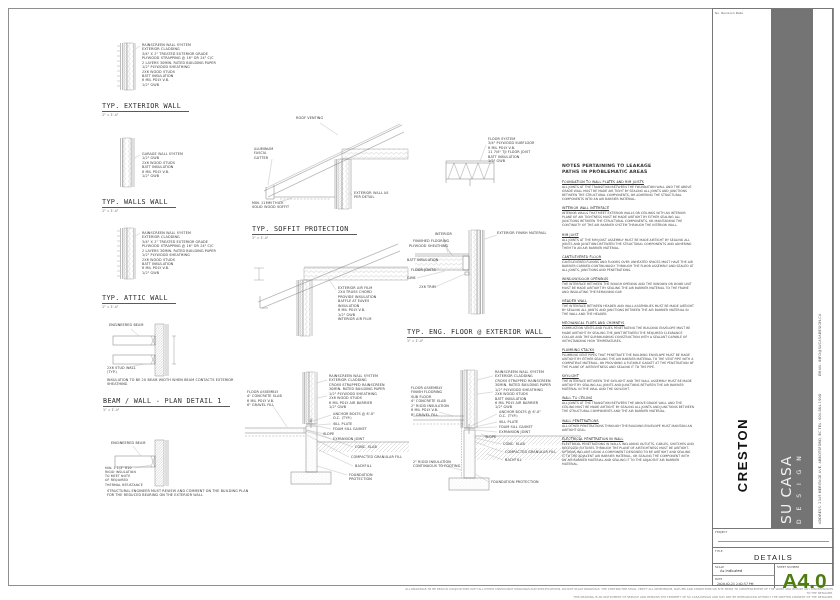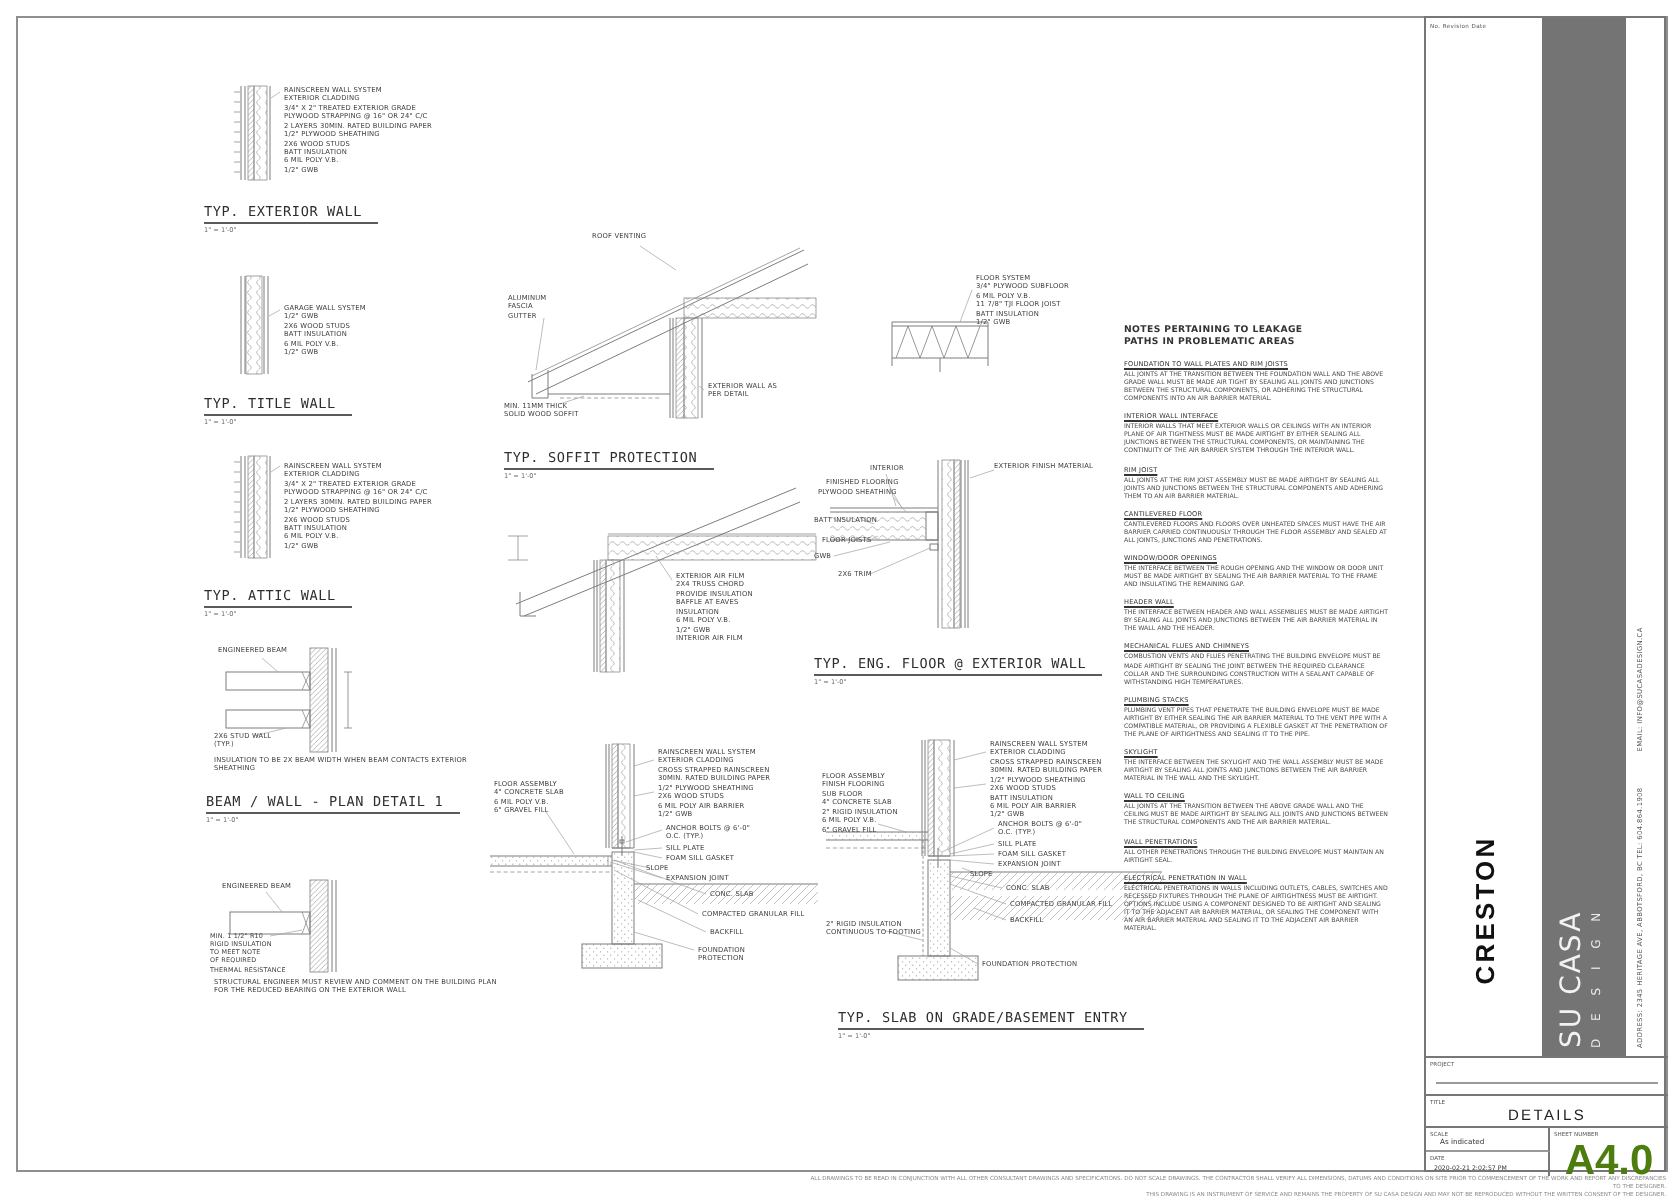--- a/index.html
+++ b/index.html
@@ -111,21 +111,21 @@
   </svg>
   <div class="lbl" style="left:42px;top:17px">
       <div class="nl">GARAGE WALL SYSTEM</div>
       <div class="nl">1/2" GWB</div>
       <div class="nl">2X6 WOOD STUDS</div>
       <div class="nl">BATT INSULATION</div>
       <div class="nl">6 MIL POLY V.B.</div>
       <div class="nl">1/2" GWB</div>
     </div>
   <div class="dt" style="left:2px;top:54px">
-    <div class="dtitle">TYP. TITLE WALL</div>
+    <div class="dtitle">TYP. WALLS WALL</div>
     <div class="dscale">1" = 1'-0"</div>
   </div>
 </div>
 
 <div class="det" style="left:100px;top:225px;width:140px;height:80px">
   <svg width="140" height="60">
     <g stroke="#7d7d7d" stroke-width=".5" fill="none">
       <path d="M17,6h3M17,11h3M17,16h3M17,21h3M17,26h3M17,31h3M17,36h3M17,41h3M17,46h3M17,51h3" stroke-width=".35"></path>
       <line x1="20.5" y1="3" x2="20.5" y2="54"></line>
         <line x1="22.5" y1="3" x2="22.5" y2="54"></line>
@@ -433,24 +433,20 @@
     </div>
   <div class="lbl wrap" style="left:94px;top:42px;width:46px">ANCHOR BOLTS @ 6'-0" O.C. (TYP.)</div>
   <div class="lbl" style="left:94px;top:52px">SILL PLATE</div>
   <div class="lbl" style="left:94px;top:57px">FOAM SILL GASKET</div>
   <div class="lbl" style="left:94px;top:62px">EXPANSION JOINT</div>
   <div class="lbl" style="left:80px;top:67px">SLOPE</div>
   <div class="lbl" style="left:98px;top:74px">CONC. SLAB</div>
   <div class="lbl" style="left:100px;top:82px">COMPACTED GRANULAR FILL</div>
   <div class="lbl" style="left:100px;top:90px">BACKFILL</div>
   <div class="lbl" style="left:86px;top:112px">FOUNDATION PROTECTION</div>
-  <div class="dt" style="left:14px;top:128px">
-    <div class="dtitle">TYP. SLAB ON GRADE/BASEMENT ENTRY</div>
-    <div class="dscale">1" = 1'-0"</div>
-  </div>
 </div>
 
 <div class="notes-col">
   <div class="nch">NOTES PERTAINING TO LEAKAGE PATHS IN PROBLEMATIC AREAS</div>
   <div>
       <div class="ns">
         <div class="nsh">FOUNDATION TO WALL PLATES AND RIM JOISTS</div>
         <div class="nsb">ALL JOINTS AT THE TRANSITION BETWEEN THE FOUNDATION WALL AND THE ABOVE GRADE WALL MUST BE MADE AIR TIGHT BY SEALING ALL JOINTS AND JUNCTIONS BETWEEN THE STRUCTURAL COMPONENTS, OR ADHERING THE STRUCTURAL COMPONENTS INTO AN AIR BARRIER MATERIAL.</div>
       </div>
       <div class="ns">

